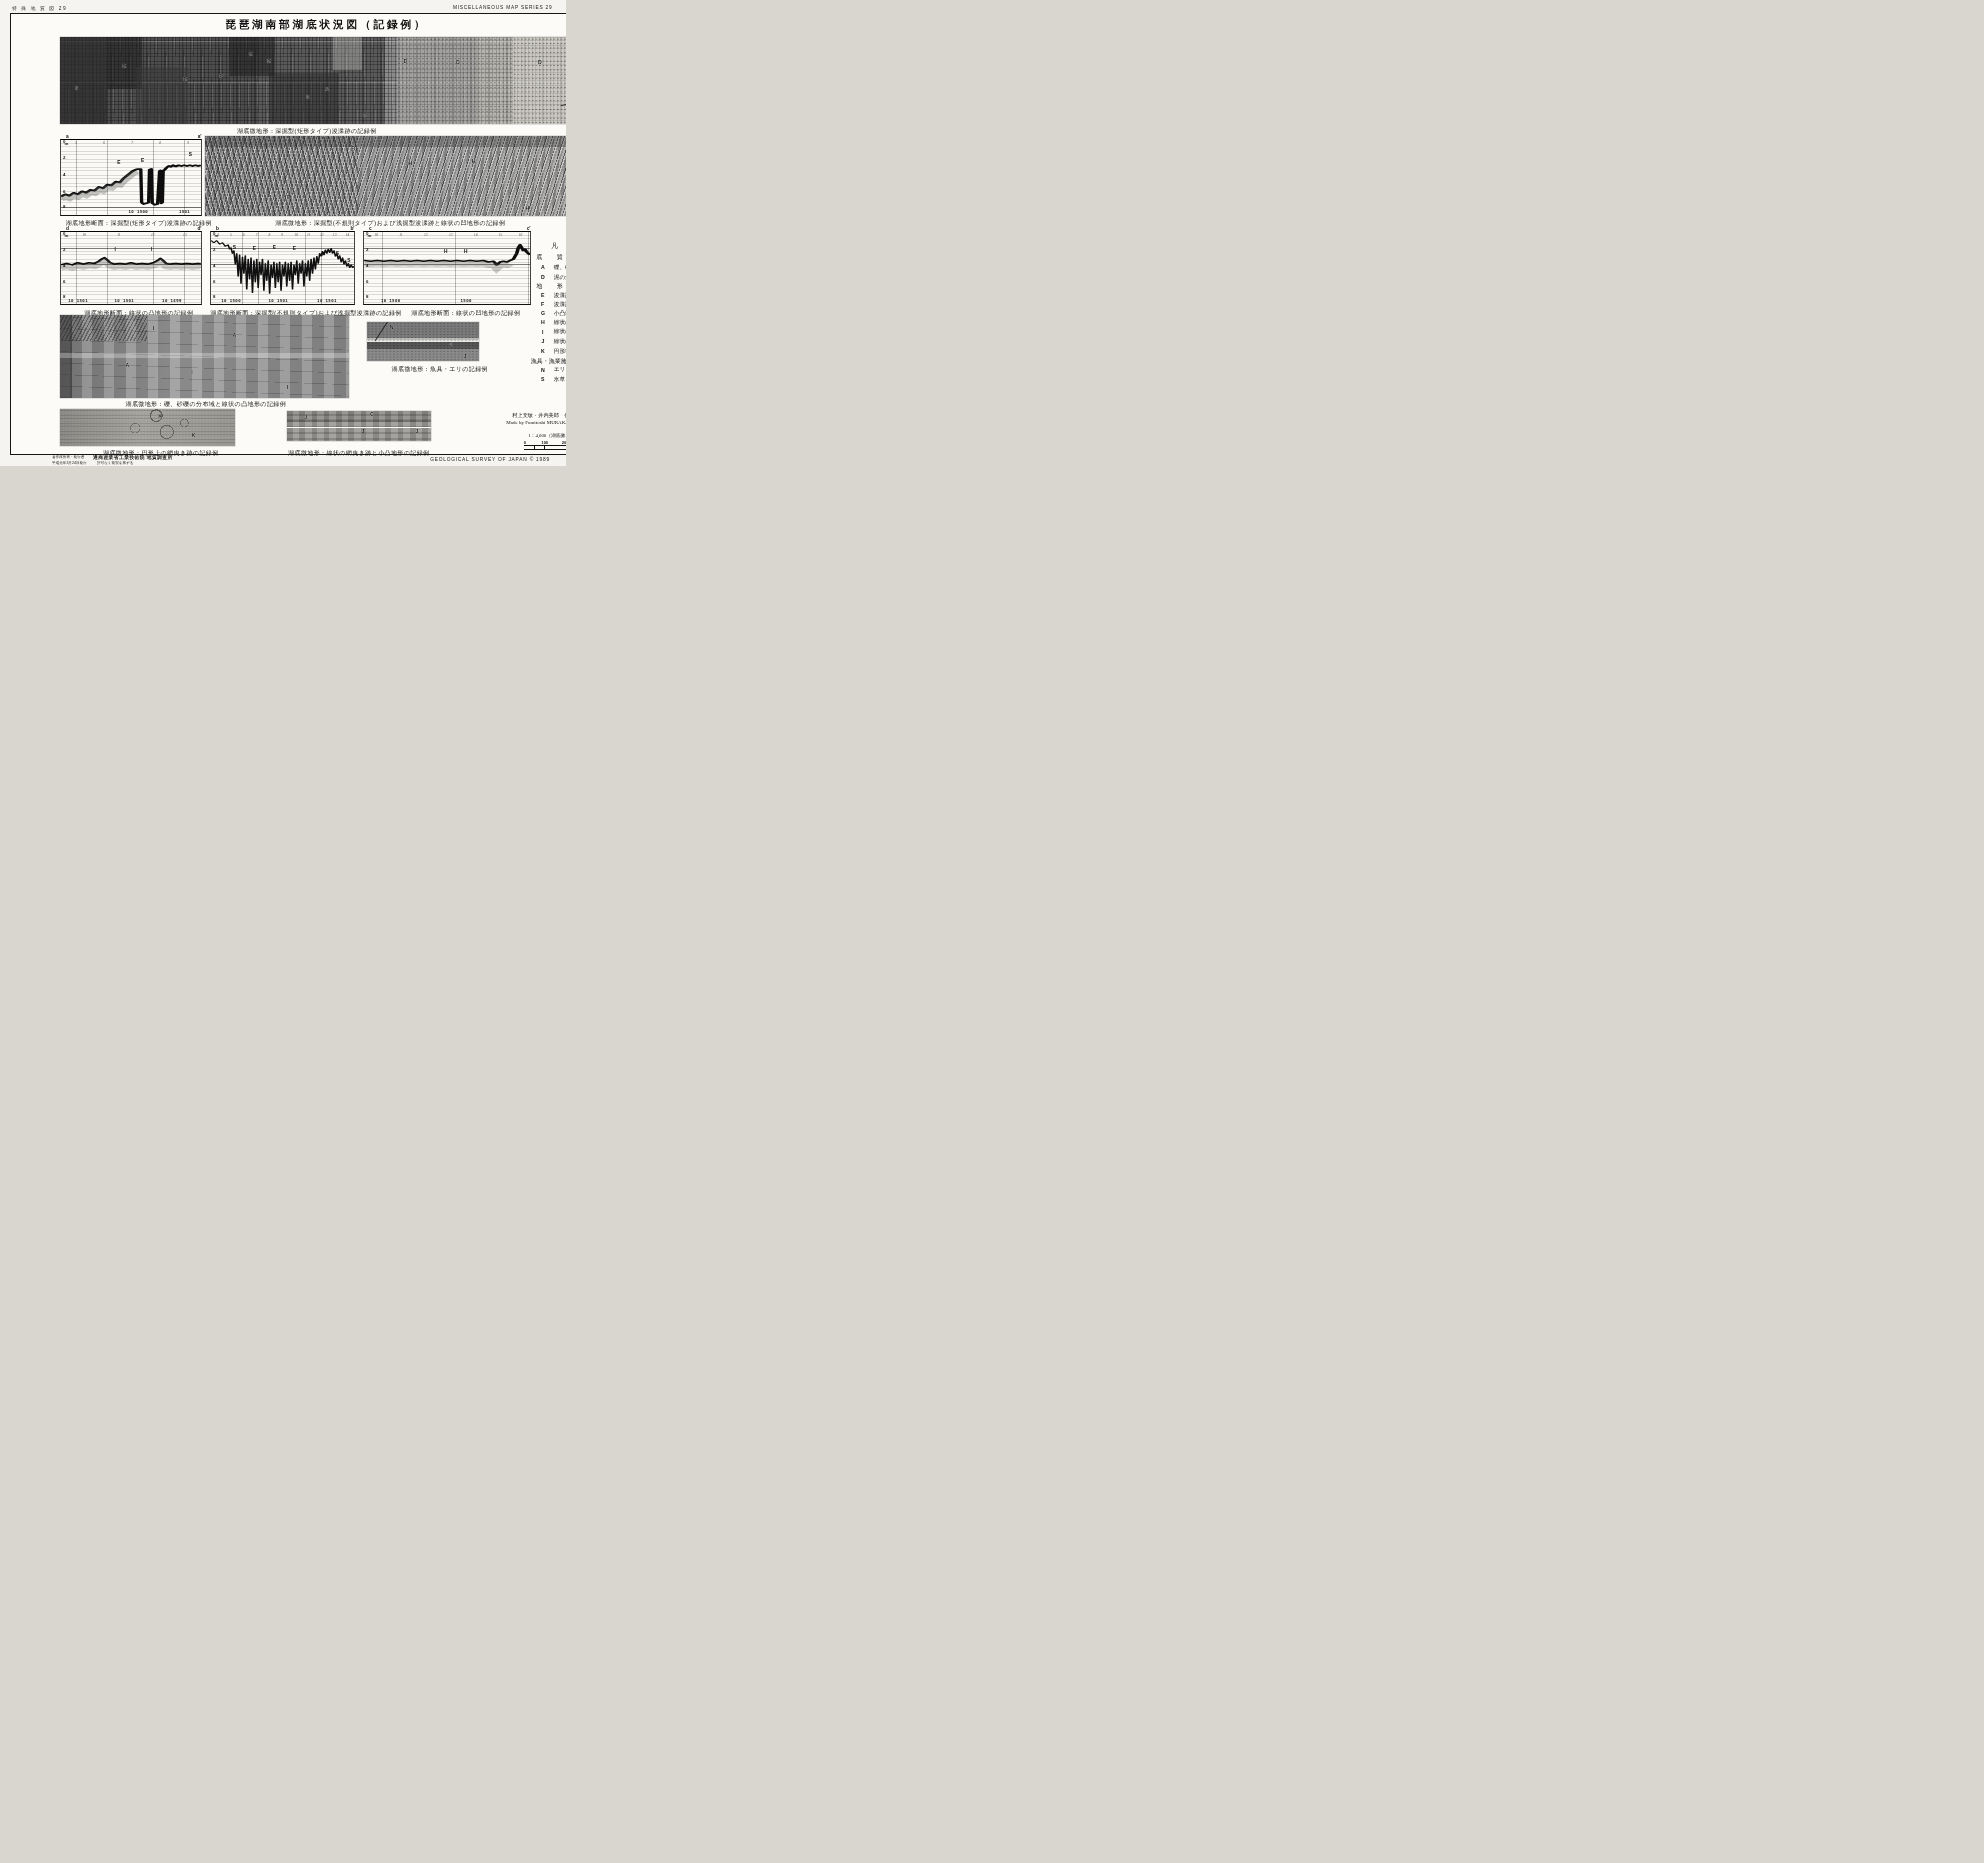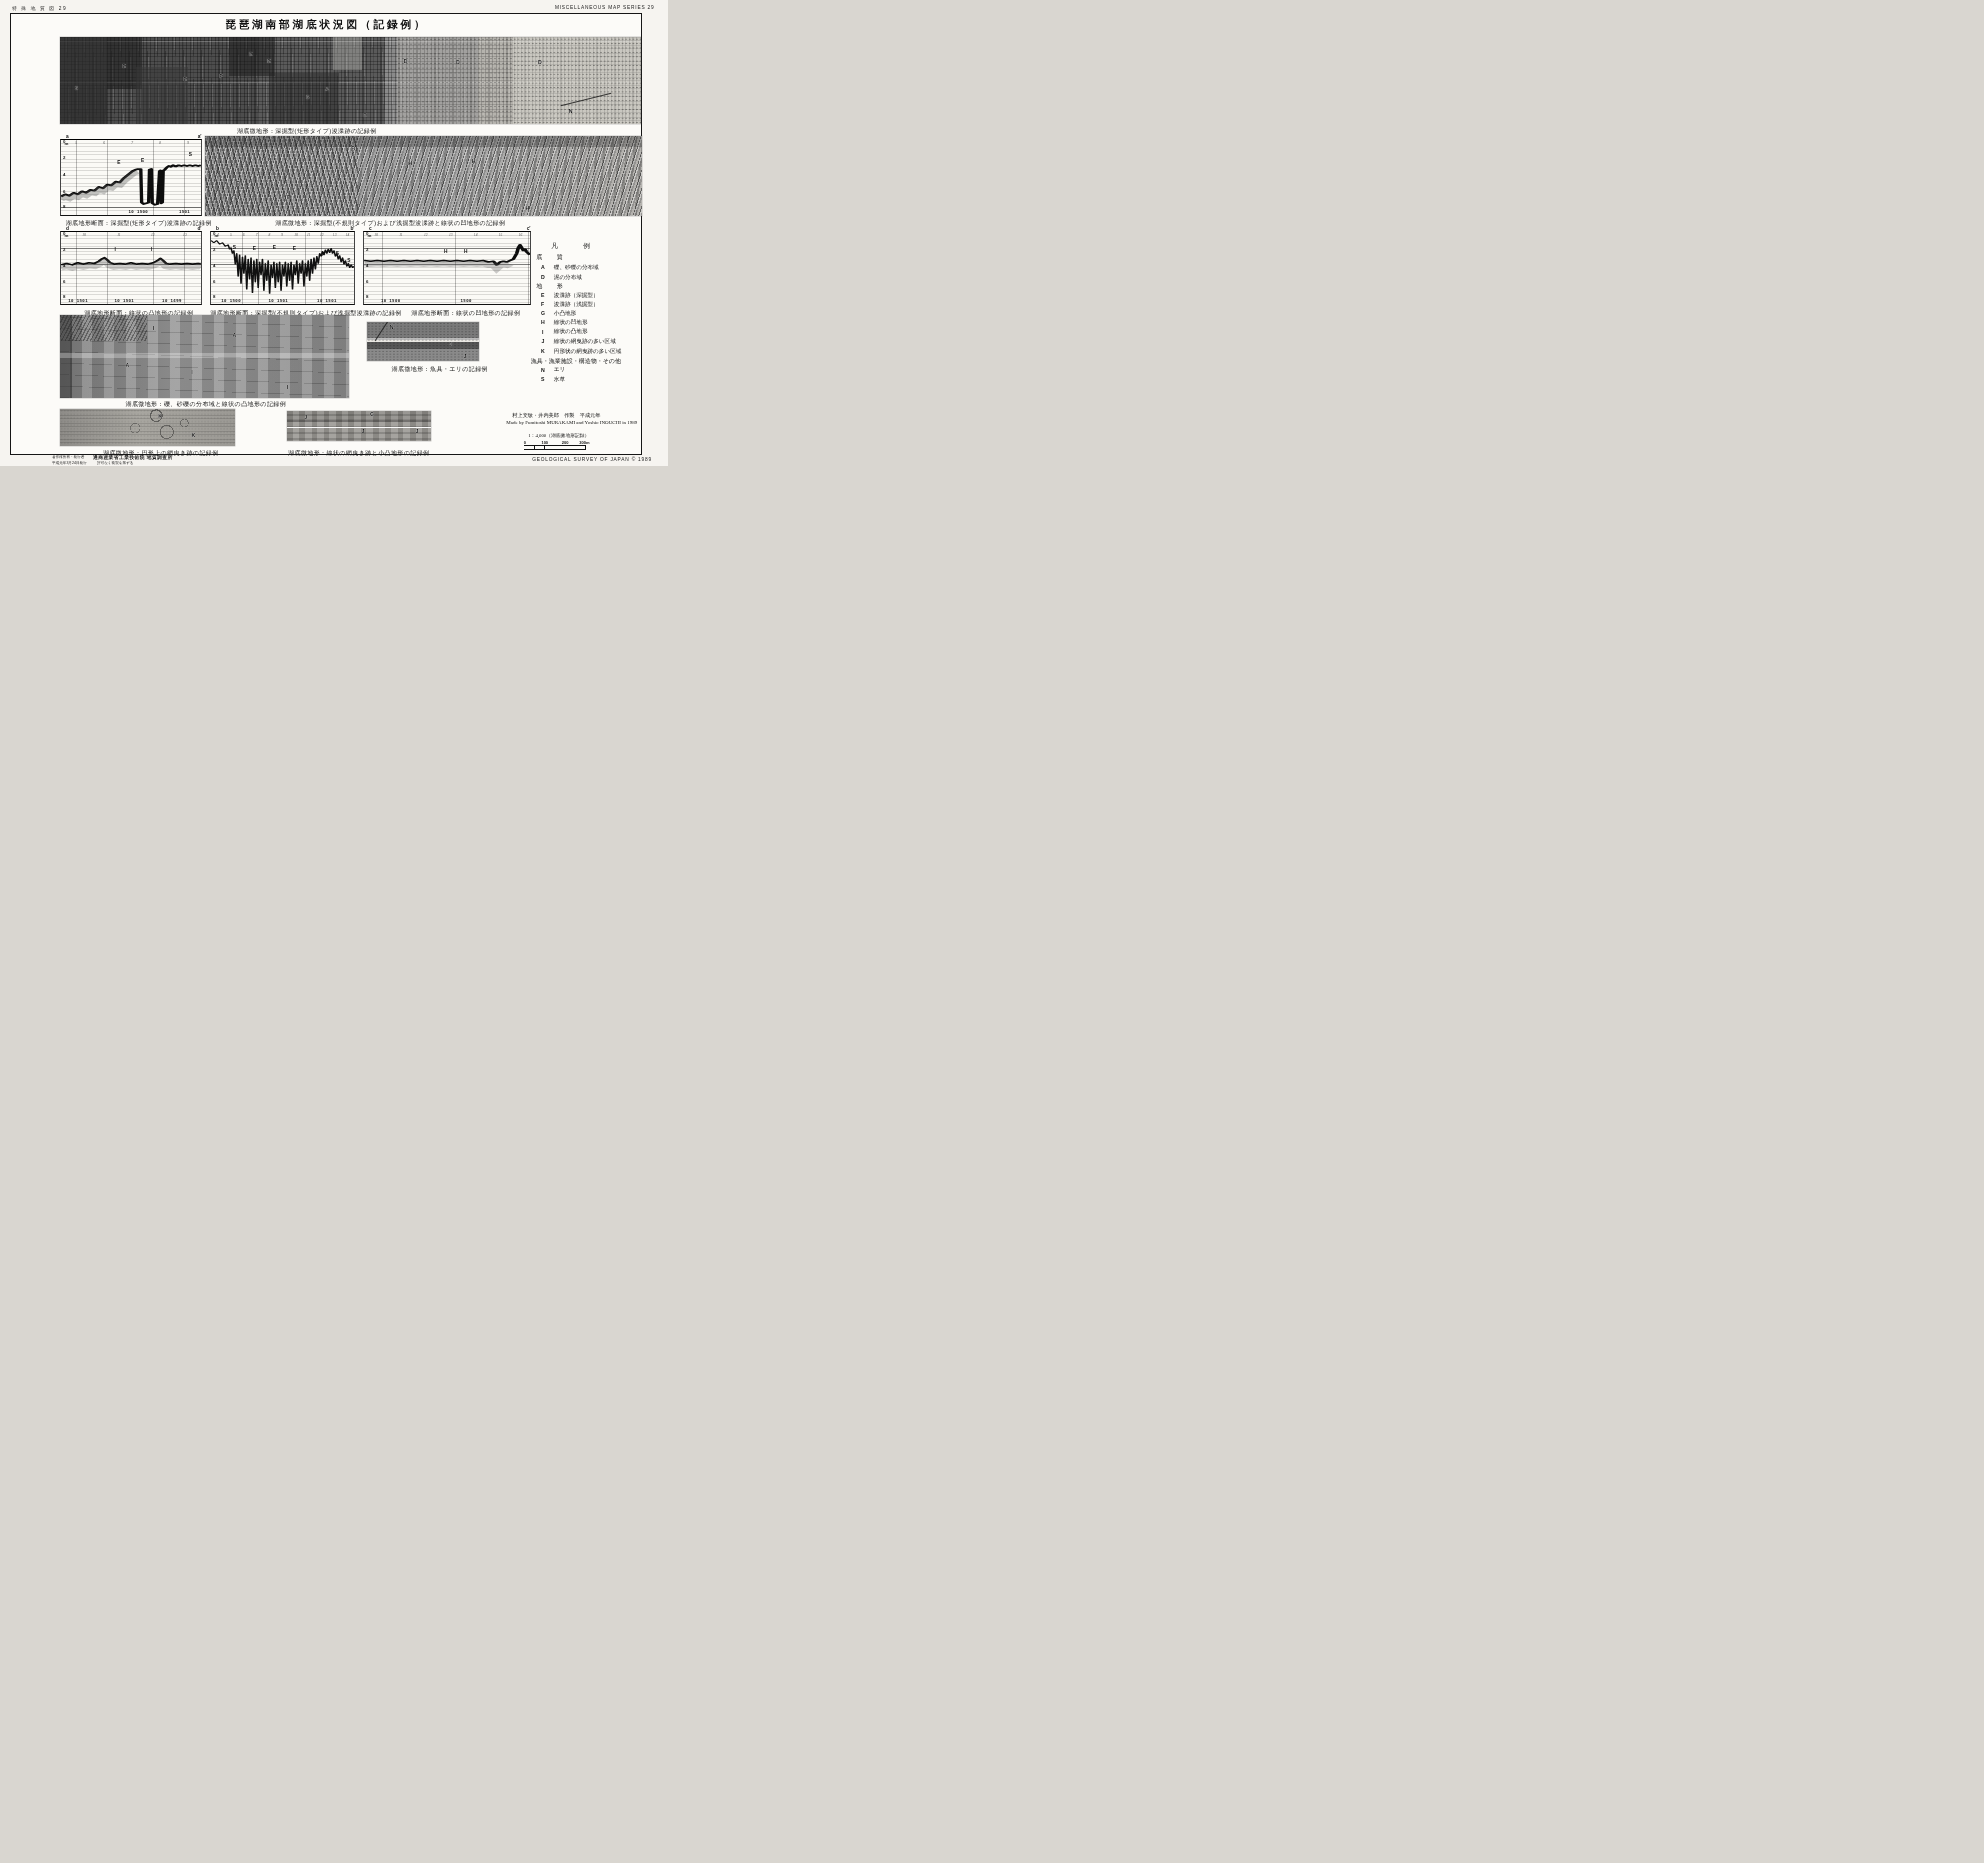--- a/index.html
+++ b/index.html
@@ -1,16 +1,16 @@
 <!DOCTYPE html>
 <html style="font-size:6.4px"><head>
 <meta charset="utf-8">
 <style>
   html,body{margin:0;padding:0;background:#d9d6d0;}
-  .sheet{position:relative;width:668px;height:466px;background:#f6f4f0;
+  .sheet{position:relative;width:566px;height:466px;background:#f6f4f0;
          font-family:"Liberation Serif","DejaVu Serif",serif;color:#141414;overflow:hidden;}
   .abs{position:absolute;}
   .margin-label{font-family:"Liberation Sans","DejaVu Sans",sans-serif;font-size:4.8px;letter-spacing:1.6px;color:#222;}
   .frame{position:absolute;left:10.3px;top:12.7px;width:630px;height:440px;border:1.6px solid #161616;background:#fcfbf8;}
   .title{left:0;top:4.8px;width:630px;text-align:center;font-size:10.7px;font-weight:600;letter-spacing:2.8px;color:#111;}
   .cap{position:absolute;text-align:center;font-size:6px;letter-spacing:0.4px;color:#151515;white-space:nowrap;}
   
   .sonar{position:absolute;overflow:hidden;box-shadow:0 0 0 0.4px rgba(60,60,60,.35);}
   .tex-mosaic{background-color:#636363;background-image:
      repeating-linear-gradient(90deg, rgba(255,255,255,.28) 0 0.4px, transparent 0.4px 47px),

